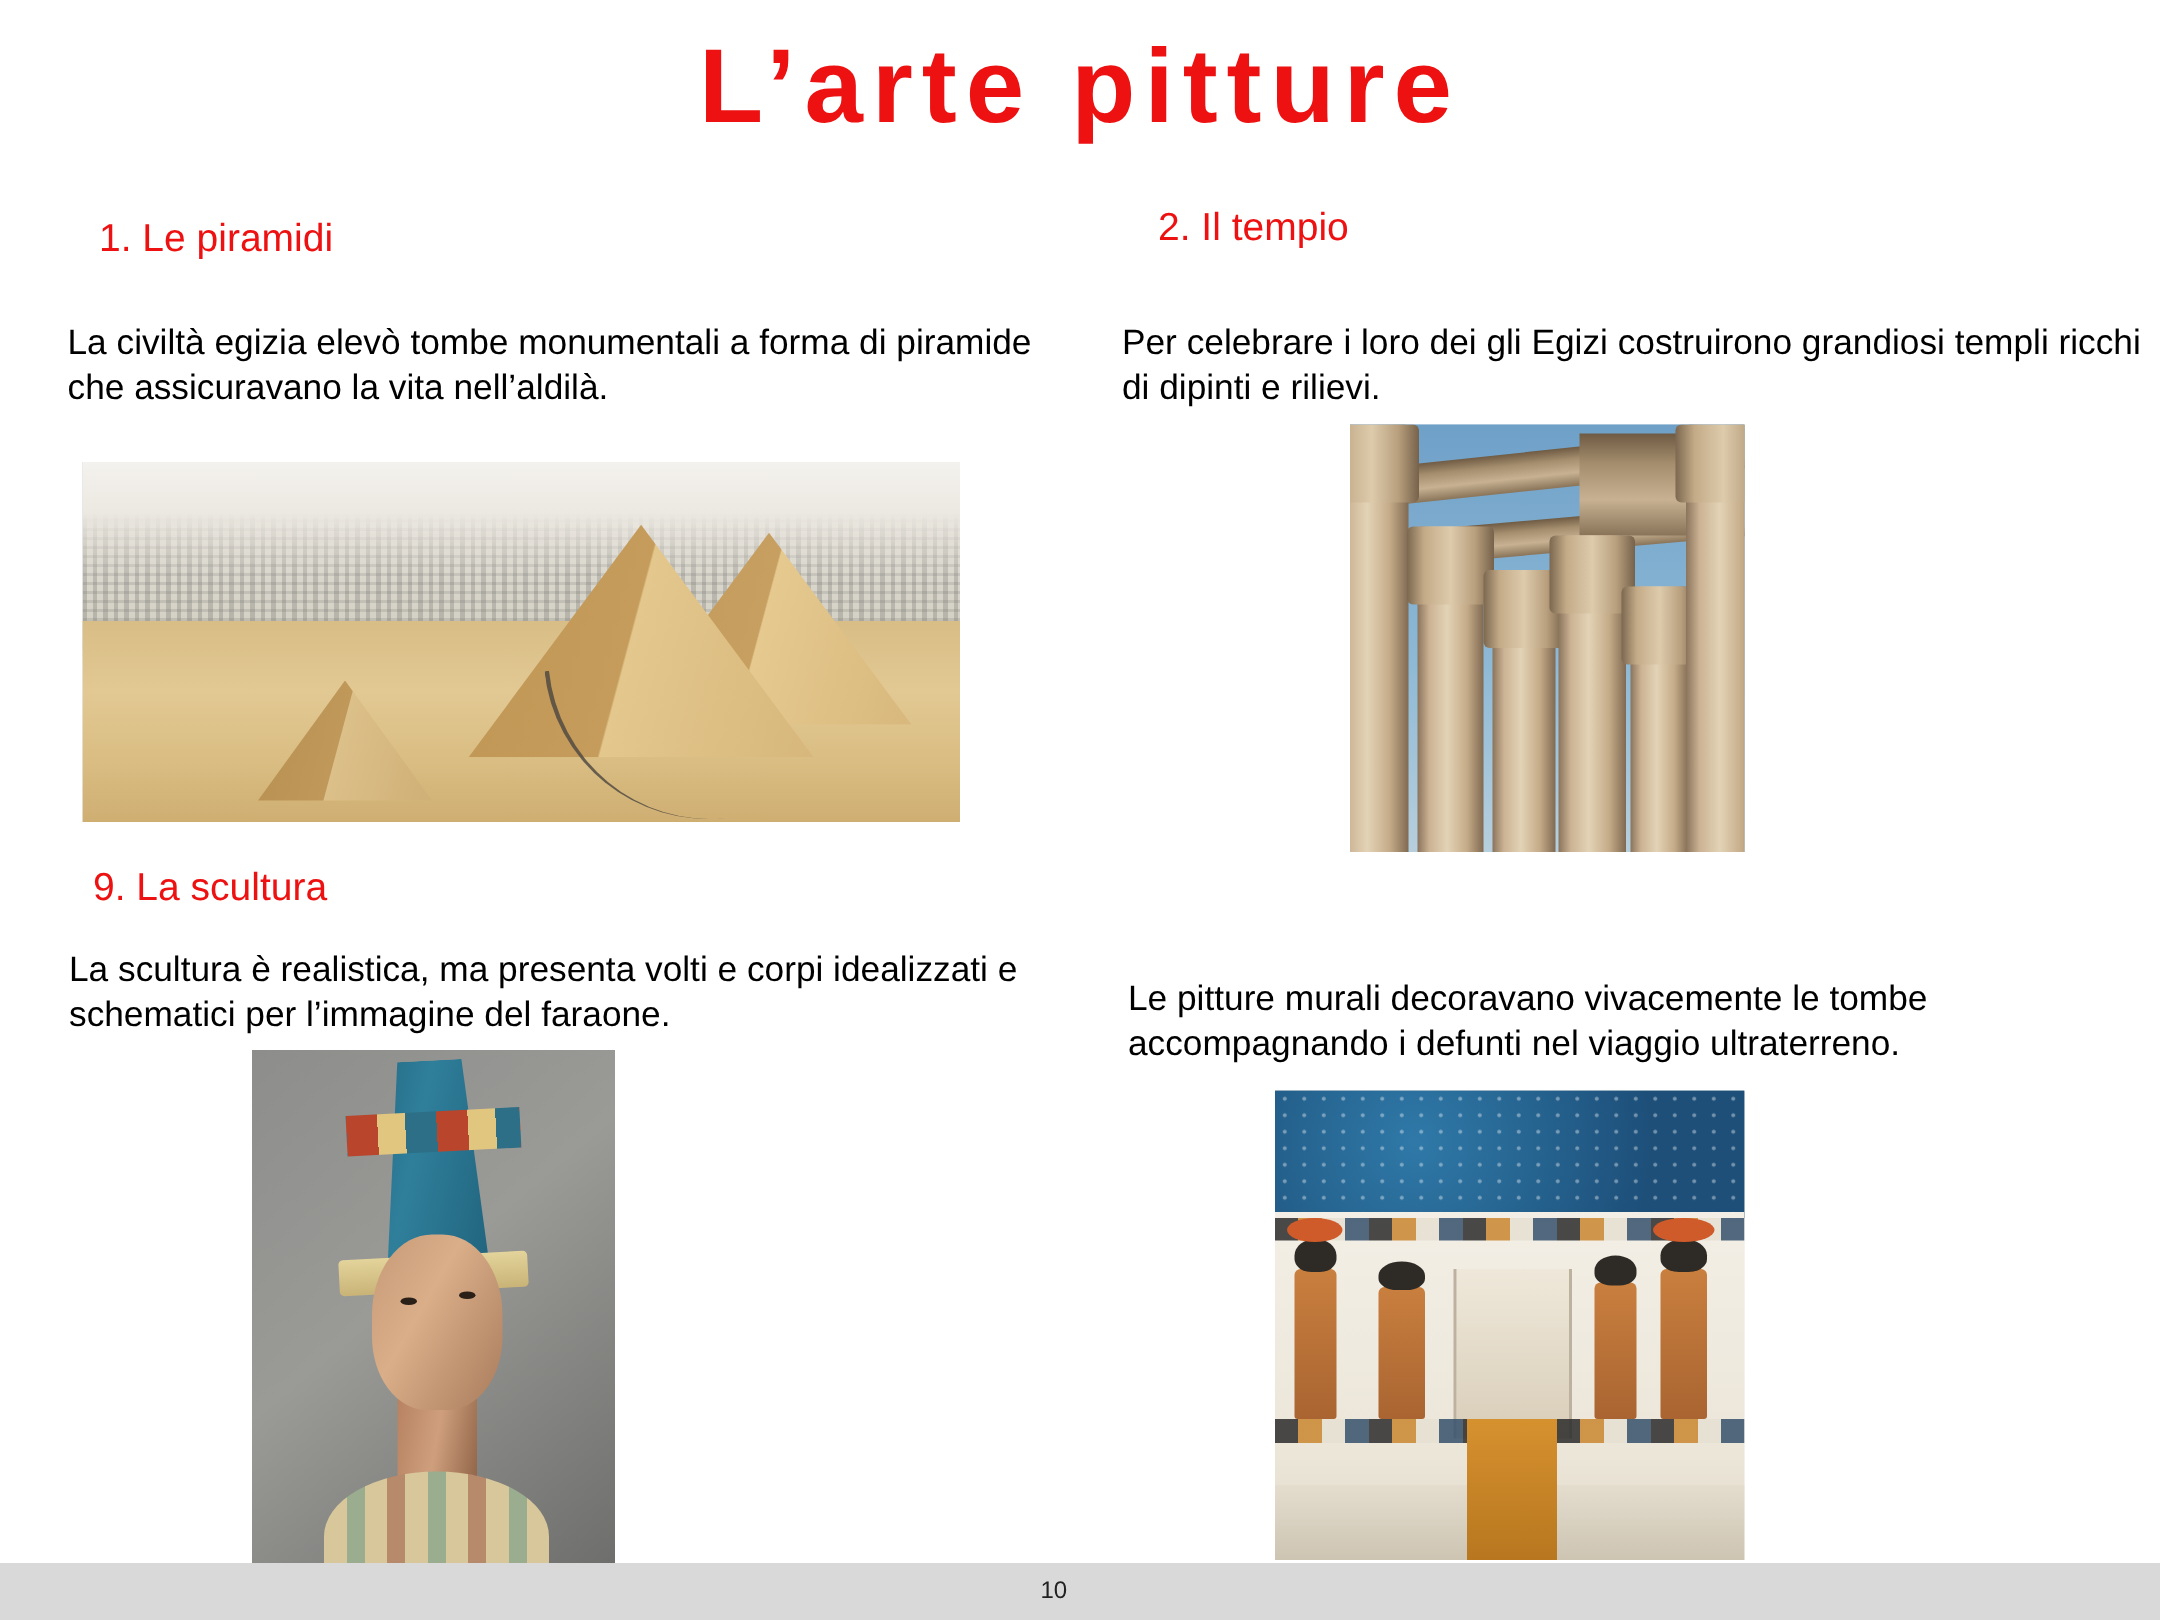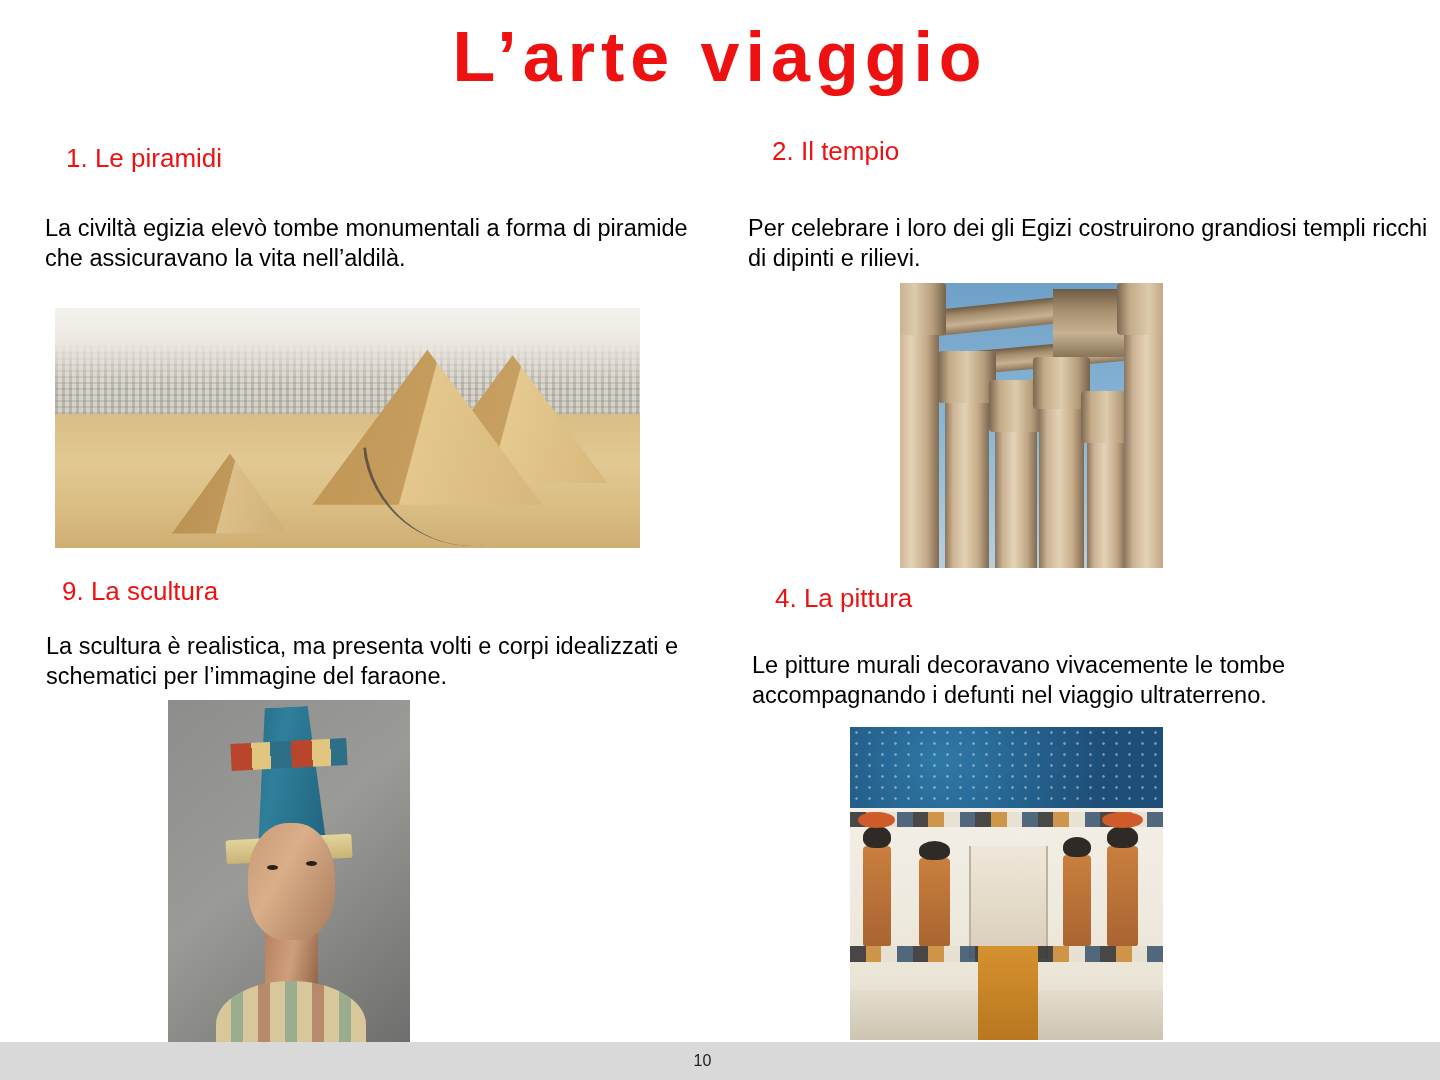--- a/index.html
+++ b/index.html
@@ -273,21 +273,21 @@
     line-height: 38px;
     font-size: 16px;
     color: #222222;
   }
 </style>
 </head>
 <body>
 
 <div class="slide">
 
-  <div class="slide-title">L’arte viaggio</div>
+  <div class="slide-title">L’arte pitture</div>
 
   <div class="sec-head" id="head-1">1. Le piramidi</div>
   <div class="sec-body" id="body-1">La civiltà egizia elevò tombe monumentali a forma di piramide che assicuravano la vita nell’aldilà.</div>
 
   <div class="figure" id="fig-pyramids">
     <div class="pyr-sky"></div>
     <div class="pyr-city"></div>
     <div class="pyr-desert"></div>
     <div class="pyramid-shape" id="pyr-mid"></div>
     <div class="pyramid-shape" id="pyr-big"></div>
@@ -332,21 +332,20 @@
     <div class="bust-crown"></div>
     <div class="bust-band-stripe"></div>
     <div class="bust-band-gold"></div>
     <div class="bust-neck"></div>
     <div class="bust-face"></div>
     <div class="bust-eye" style="left:41%; top:48%;"></div>
     <div class="bust-eye" style="left:57%; top:47%;"></div>
     <div class="bust-collar"></div>
   </div>
 
-  <div class="sec-head" id="head-4">4. La pittura</div>
   <div class="sec-body" id="body-4">Le pitture murali decoravano vivacemente le tombe accompagnando i defunti nel viaggio ultraterreno.</div>
 
   <div class="figure" id="fig-tomb">
     <div class="tomb-ceiling">
       <div class="tomb-stars"></div>
     </div>
     <div class="tomb-wall"></div>
     <div class="tomb-band" style="top:27%;"></div>
     <div class="tomb-corridor"></div>
 

